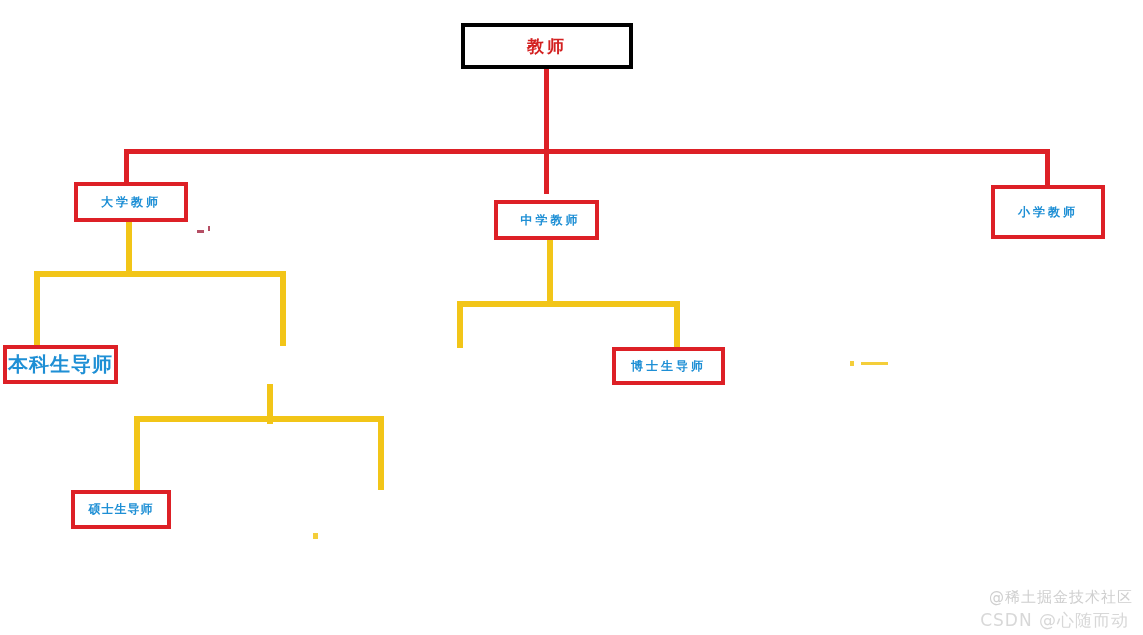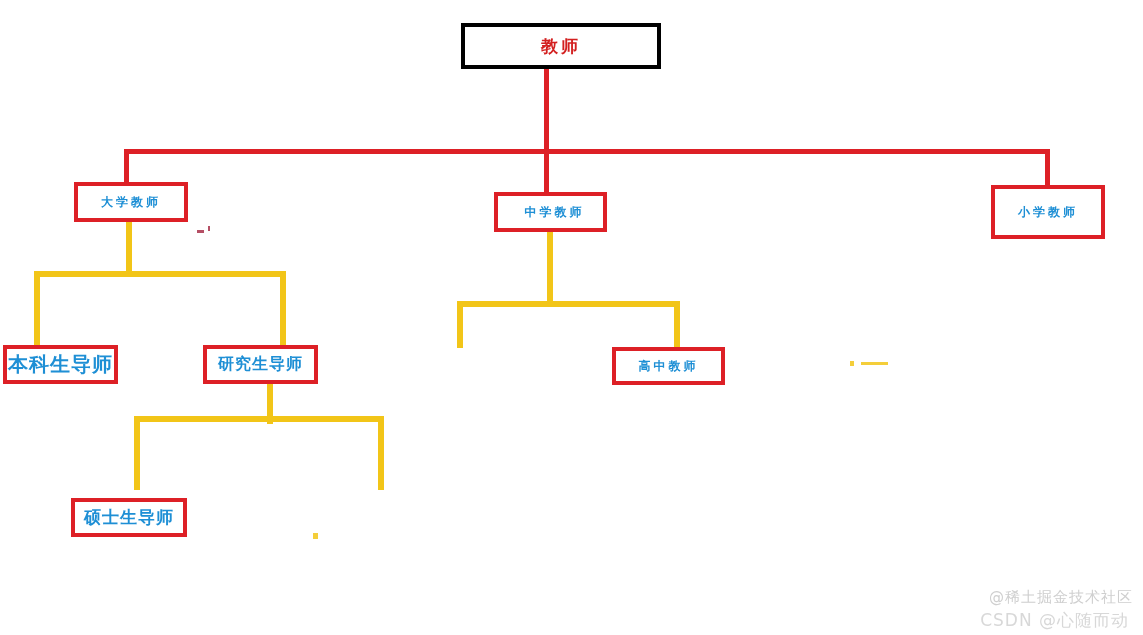--- a/index.html
+++ b/index.html
@@ -103,31 +103,30 @@
   <div class="line yellow" style="left:547px; top:232px; width:6px;  height:72px;"></div>
   <div class="line yellow" style="left:457px; top:301px; width:223px;height:6px;"></div>
   <div class="line yellow" style="left:457px; top:301px; width:6px;  height:47px;"></div>
   <div class="line yellow" style="left:674px; top:301px; width:6px;  height:47px;"></div>
 
   <div class="line yellow" style="left:267px; top:384px; width:6px;  height:40px;"></div>
   <div class="line yellow" style="left:134px; top:416px; width:250px;height:6px;"></div>
   <div class="line yellow" style="left:134px; top:416px; width:6px;  height:74px;"></div>
   <div class="line yellow" style="left:378px; top:416px; width:6px;  height:74px;"></div>
 
-  <div class="node root" style="left:461px; top:23px;  width:200px; height:46px;">教师</div>
+  <div class="node root" style="left:461px; top:23px;  width:172px; height:46px;">教师</div>
 
   <div class="node child" style="left:74px;  top:182px; width:114px; height:40px;">大学教师</div>
-  <div class="node child" style="left:494px; top:192px; width:113px; height:40px;padding-left:8px;">中学教师</div>
+  <div class="node child" style="left:494px; top:200px; width:105px; height:40px;padding-left:8px;">中学教师</div>
   <div class="node child" style="left:991px; top:185px; width:114px; height:54px;">小学教师</div>
 
   <div class="node child" style="left:3px;   top:345px; width:115px; height:39px; font-size:20px; letter-spacing:1px;">本科生导师</div>
-  <div class="node child" style="left:203px; top:345px; width:115px; height:39px; font-size:16px; letter-spacing:1px;">研究生导师</div>
-  <div class="node child" style="left:612px; top:347px; width:113px; height:38px;">高中教师</div>
+  <div class="node child" style="left:612px; top:347px; width:113px; height:38px;">博士生导师</div>
 
-  <div class="node child" style="left:71px;  top:490px; width:116px; height:39px; font-size:17px; letter-spacing:1px;margin-top:8px;">硕士生导师</div>
+  <div class="node child" style="left:71px;  top:490px; width:100px; height:39px; font-size:12px; letter-spacing:1px;">硕士生导师</div>
 
   <div class="speck red" style="left:197px; top:230px; width:7px; height:3px;"></div>
   <div class="speck red" style="left:208px; top:226px; width:2px; height:5px;"></div>
   <div class="speck yellow" style="left:850px; top:361px; width:4px; height:5px;"></div>
   <div class="speck yellow" style="left:861px; top:362px; width:27px;height:3px;"></div>
   <div class="speck yellow" style="left:313px; top:533px; width:5px; height:6px;"></div>
 
   <div class="watermark" id="wm-juejin">@稀土掘金技术社区</div>
   <div class="watermark" id="wm-csdn">CSDN @心随而动</div>
 

